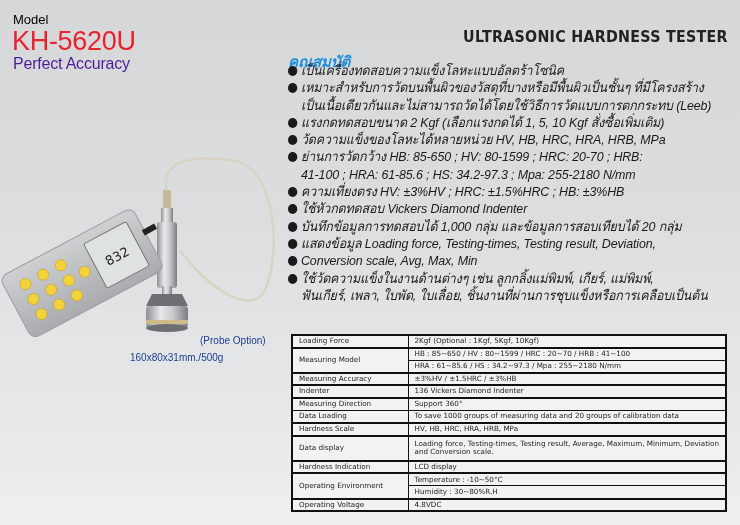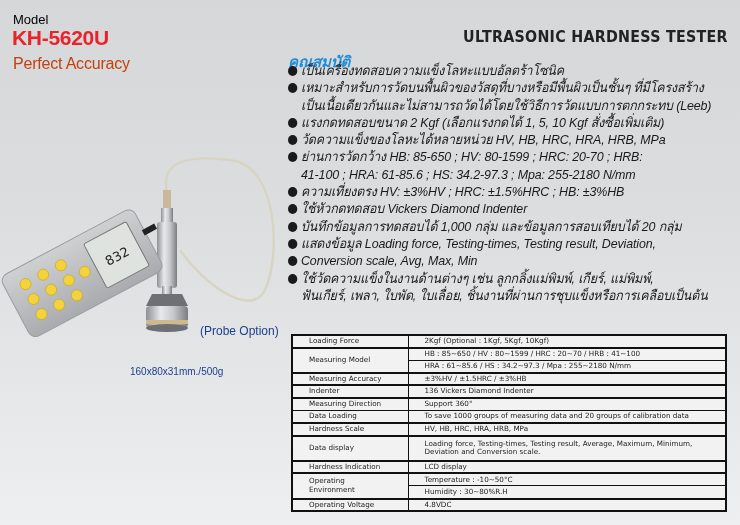--- a/index.html
+++ b/index.html
@@ -7,22 +7,22 @@
   body {
     background: linear-gradient(180deg, #d6d7d9 0%, #dcdddf 40%, #e6e7e8 75%, #eeeff0 100%);
     font-family: "Liberation Sans", sans-serif;
     position: relative;
     color: #111;
   }
   .abs { position: absolute; }
 
   
   #model-label { left: 13px; top: 12px; font-size: 13px; color: #000000; }
-  #model-code { left: 12px; top: 26px; font-size: 21px; font-weight: bold; color: #e8232b; letter-spacing: -0.3px; }
-  #tagline { left: 13px; top: 55px; font-size: 16px; color: #c2410c; letter-spacing: -0.2px; }
+  #model-code { left: 12px; top: 26px; font-size: 27px; font-weight: normal; color: #e8232b; letter-spacing: -0.3px; }
+  #tagline { left: 13px; top: 55px; font-size: 16px; color: #4c1d95; letter-spacing: -0.2px; }
 
   
   #product-title {
     right: 12px; top: 28px; font-size: 15.5px; font-weight: bold; color: #222;
     font-family: "DejaVu Sans", sans-serif; letter-spacing: 0.3px; transform: scaleX(0.92); transform-origin: right center;
   }
 
   
   #features-heading { left: 288px; top: 50px; font-size: 15px; font-weight: bold; color: #1c8fd8; font-style: italic; }
   #feature-list { left: 288px; top: 62px; width: 440px; list-style: none; font-style: italic; }
@@ -32,31 +32,31 @@
     transform: scaleX(0.93); transform-origin: left center;
   }
   #feature-list li::before {
     content: ""; position: absolute; left: 0; top: 4px; width: 10px; height: 10px;
     border-radius: 50%; background: #1a1a1a;
   }
   #feature-list li.cont::before { display: none; }
 
   
   #product-image { left: 0; top: 110px; width: 290px; height: 250px; }
-  #probe-option { left: 200px; top: 324px; font-size: 12px; color: #1d3f8f; }
-  #dimensions { left: 130px; top: 366px; font-size: 10px; color: #1d3f8f; }
+  #probe-option { left: 200px; top: 335px; font-size: 10px; color: #1d3f8f; }
+  #dimensions { left: 130px; top: 352px; font-size: 10px; color: #1d3f8f; }
 
   
   #spec-table {
     left: 291px; top: 334px; width: 436px; border-collapse: collapse;
     border: 2px solid #111; background: #f2f2f2;
     font-family: "DejaVu Sans", sans-serif; font-size: 7.2px; color: #222;
   }
   #spec-table td {
-    border: 1px solid #111; padding: 0 16px; height: 12.6px; line-height: 8.5px; vertical-align: middle;
+    border: 1px solid #111; padding: 0 6px; height: 12.6px; line-height: 8.5px; vertical-align: middle;
   }
   #spec-table td.lbl { width: 116px; }
   #spec-table tr.thick td { border-top: 2px solid #111; }
   #spec-table td.tall { height: 25px; }
 </style>
 </head>
 <body>
 
 <div id="model-label" class="abs">Model</div>
 <div id="model-code" class="abs">KH-5620U</div>

